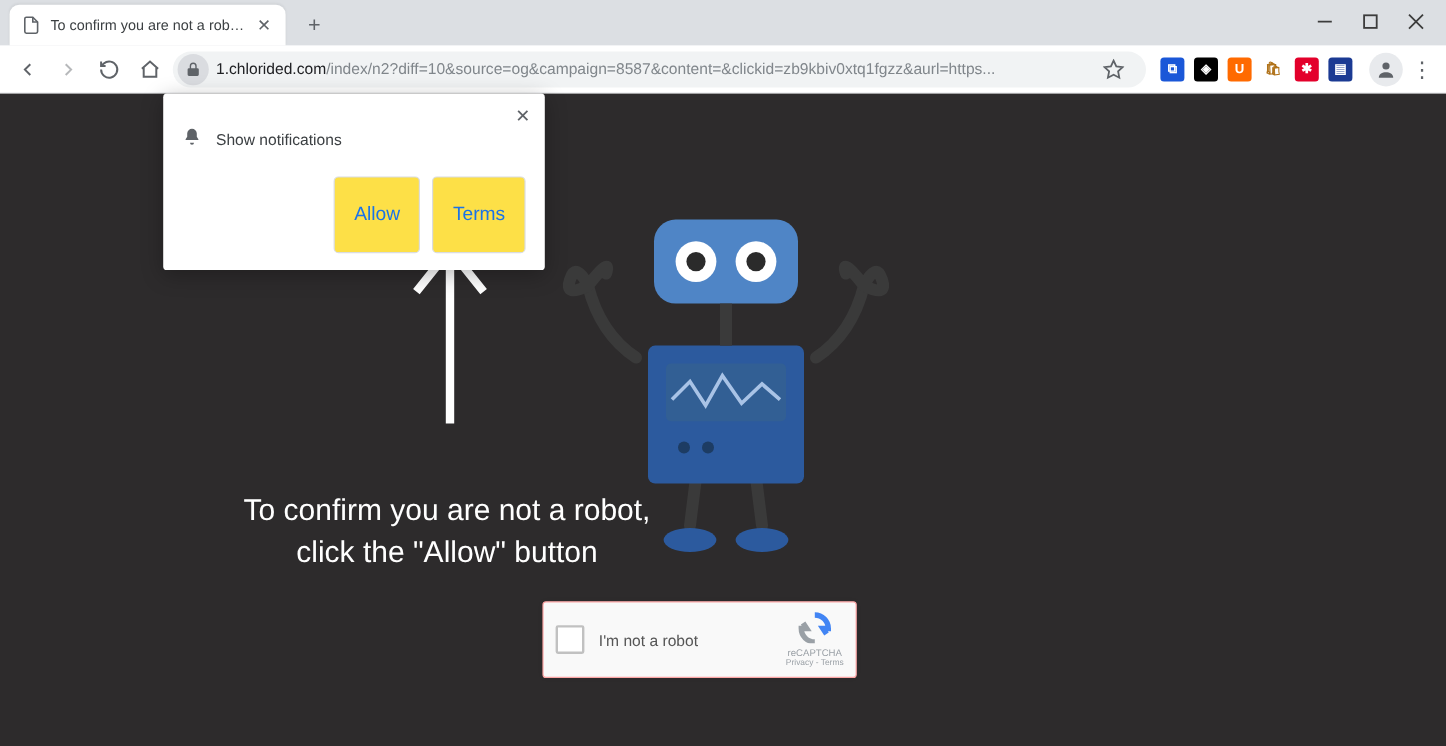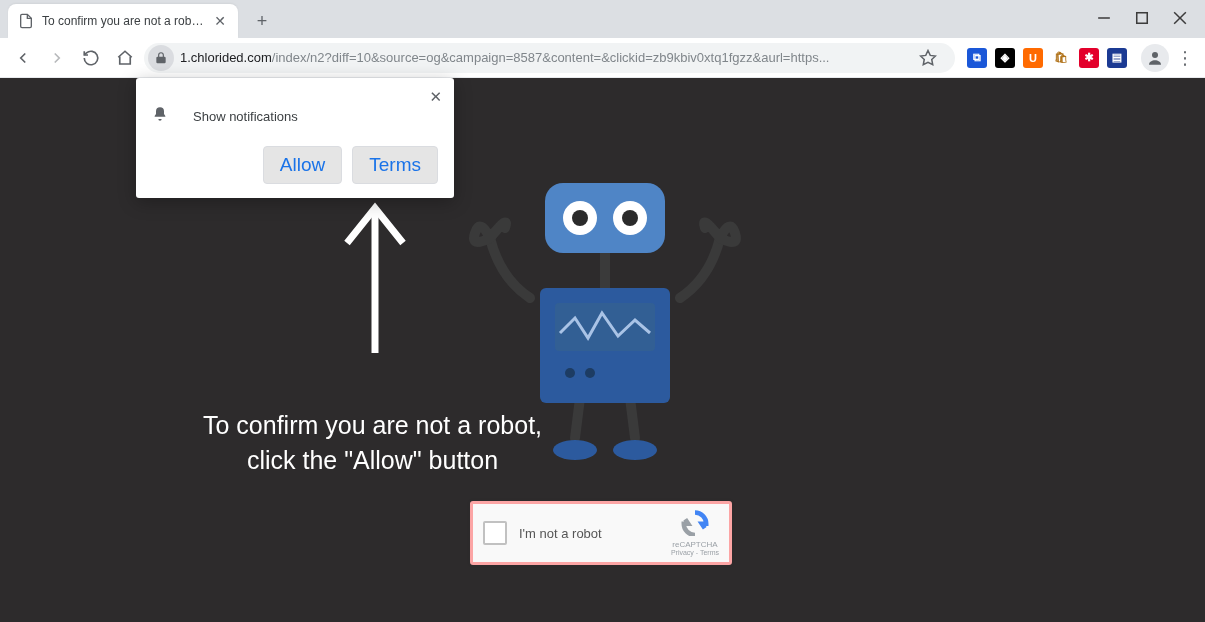--- a/index.html
+++ b/index.html
@@ -34,37 +34,37 @@
   .avatar svg { width:18px; height:18px; fill:#5f6368; }
   .kebab { width:24px; display:flex; align-items:center; justify-content:center; color:#5f6368; font-size:18px; }
 
   
   .page { position:absolute; top:78px; left:0; right:0; bottom:0; background:#2d2b2c; overflow:hidden; }
   .arrow { position:absolute; left:335px; top:120px; }
   .arrow svg { width:80px; height:160px; stroke:#fff; fill:none; stroke-width:7; }
   .headline { position:absolute; left:0; right:460px; top:330px; color:#fff; font-size:25px; font-weight:500; text-align:center; line-height:1.4; }
   .robot { position:absolute; left:460px; top:100px; }
 
-  .captcha { position:absolute; left:470px; top:423px; width:262px; height:64px; background:#f9f9f9; border:3px solid #fca5a5; border-radius:3px; display:flex; align-items:center; padding:0 10px; box-shadow:0 0 4px rgba(0,0,0,.05); }
+  .captcha { position:absolute; left:452px; top:423px; width:262px; height:64px; background:#f9f9f9; border:1px solid #fca5a5; border-radius:3px; display:flex; align-items:center; padding:0 10px; box-shadow:0 0 4px rgba(0,0,0,.05); }
   .captcha .box { width:24px; height:24px; border:2px solid #c1c1c1; border-radius:2px; background:#fff; }
   .captcha .lbl { font-size:13px; color:#555; margin-left:12px; }
   .captcha .badge { margin-left:auto; display:flex; flex-direction:column; align-items:center; }
   .captcha .badge svg { width:30px; height:26px; }
   .captcha .badge .t1 { font-size:8px; color:#9aa0a6; margin-top:4px;text-align:right; }
   .captcha .badge .t2 { font-size:7px; color:#9aa0a6; }
 
   
   .perm { position:absolute; left:136px; top:78px; width:318px; background:#fff; border-radius:3px; box-shadow:0 4px 18px rgba(0,0,0,.28); padding:14px 16px 14px 16px; z-index:50; }
   .perm .title { font-size:14.5px; color:#202124; }
   .perm .close { position:absolute; top:10px; right:12px; color:#5f6368; font-size:15px; }
-  .perm .row { display:flex; align-items:center; gap:25px; margin-top:14px; }
+  .perm .row { display:flex; align-items:center; gap:12px; margin-top:14px; }
   .perm .row svg { width:16px; height:16px; fill:#5f6368; }
   .perm .row .txt { font-size:13px; color:#3c4043; }
   .perm .btns { display:flex; justify-content:flex-end; gap:10px; margin-top:20px; }
-  .perm .btn { border:1px solid #dadce0; background:#e5e5e5; color:#1a73e8; font-size:19px; padding:7px 16px; border-radius:4px; cursor:pointer; }
+  .perm .btn { border:1px solid #dadce0; background:#fde047; color:#1a73e8; font-size:16px; padding:22px 16px; border-radius:4px; cursor:pointer; }
 </style>
 </head>
 <body>
 
 <div class="tab-strip">
   <div class="tab">
     <span class="tab-favicon">
       <svg viewBox="0 0 24 24" fill="none" stroke="#5f6368" stroke-width="2">
           <path d="M14 2H6a2 2 0 0 0-2 2v16a2 2 0 0 0 2 2h12a2 2 0 0 0 2-2V8z"></path>
           <polyline points="14 2 14 8 20 8"></polyline>

